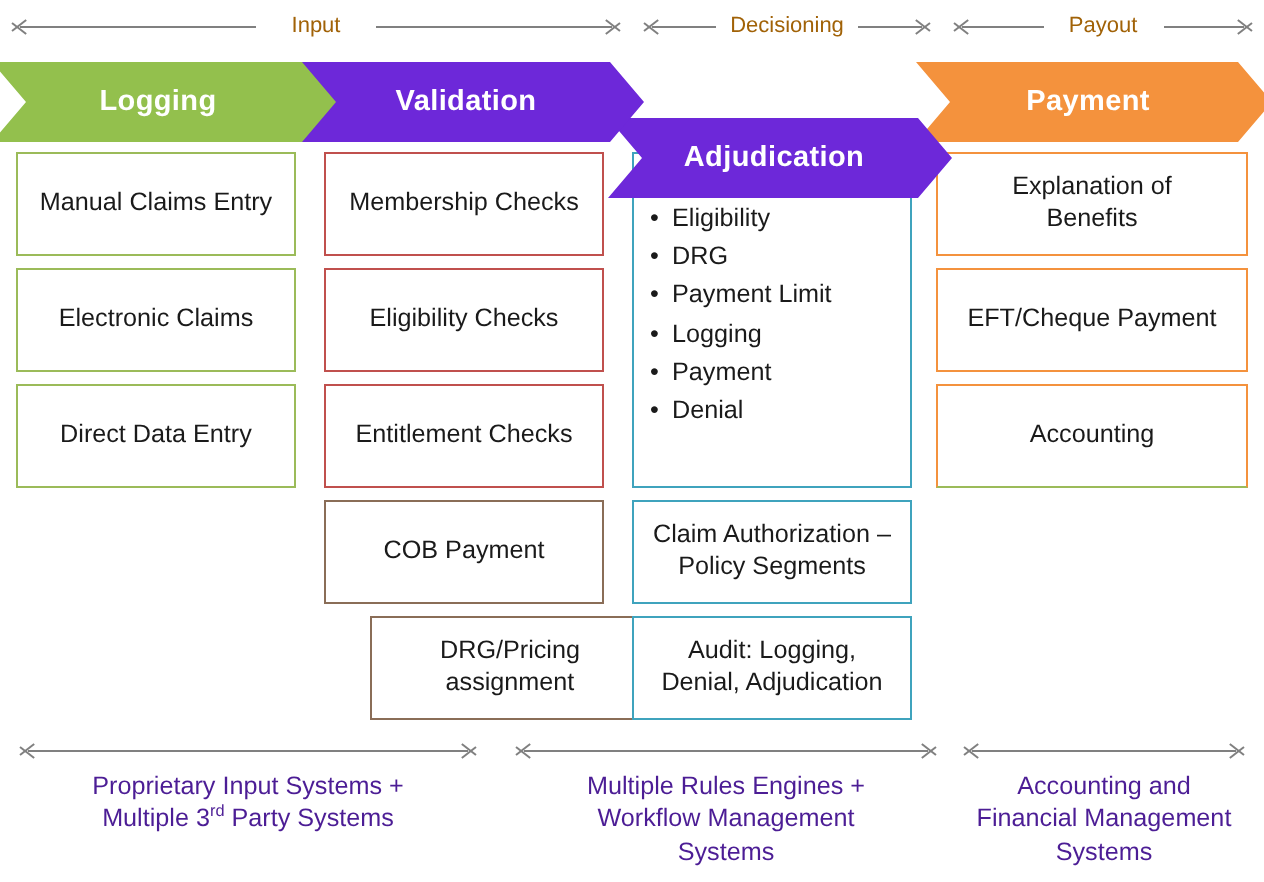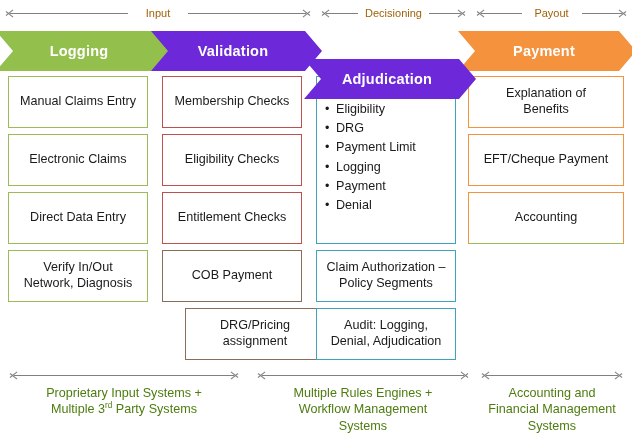--- a/index.html
+++ b/index.html
@@ -160,21 +160,21 @@
     top: 8px;
     left: 10px;
     right: 10px;
     height: 1px;
     background: #808080;
   }
   .sys-text {
     text-align: center;
     font-size: 12.6px;
     line-height: 1.3;
-    color: #4d7c0f;
+    color: #4c1d95;
     padding-top: 2px;
   }
   sup { font-size: 0.65em; vertical-align: super; line-height: 0; }
 </style>
 </head>
 <body>
 
 <div class="phase-bar">
     <div class="phase-seg" style="position: absolute; left: 0px; width: 316px;">
       <div class="phase-line lft"></div>
@@ -217,23 +217,20 @@
 <div id="columns-root">
     <div class="col" style="left: 8px; width: 140px; height: 300px;">
       <div class="bx" style="left: 0px; top: 0px; width: 140px; height: 52px; border: 1px solid rgb(155, 187, 89);">
         <div>Manual Claims Entry</div>
       </div>
       <div class="bx" style="left: 0px; top: 58px; width: 140px; height: 52px; border: 1px solid rgb(155, 187, 89);">
         <div>Electronic Claims</div>
       </div>
       <div class="bx" style="left: 0px; top: 116px; width: 140px; height: 52px; border: 1px solid rgb(155, 187, 89);">
         <div>Direct Data Entry</div>
-      </div>
-      <div class="bx" style="left: 0px; top: 174px; width: 140px; height: 52px; border: 1px solid rgb(155, 187, 89);">
-        <div>Verify In/Out<br>Network, Diagnosis</div>
       </div>
     </div>
     <div class="col" style="left: 162px; width: 140px; height: 300px;">
       <div class="bx" style="left: 0px; top: 0px; width: 140px; height: 52px; border: 1px solid rgb(192, 80, 77);">
         <div>Membership Checks</div>
       </div>
       <div class="bx" style="left: 0px; top: 58px; width: 140px; height: 52px; border: 1px solid rgb(192, 80, 77);">
         <div>Eligibility Checks</div>
       </div>
       <div class="bx" style="left: 0px; top: 116px; width: 140px; height: 52px; border: 1px solid rgb(192, 80, 77);">

